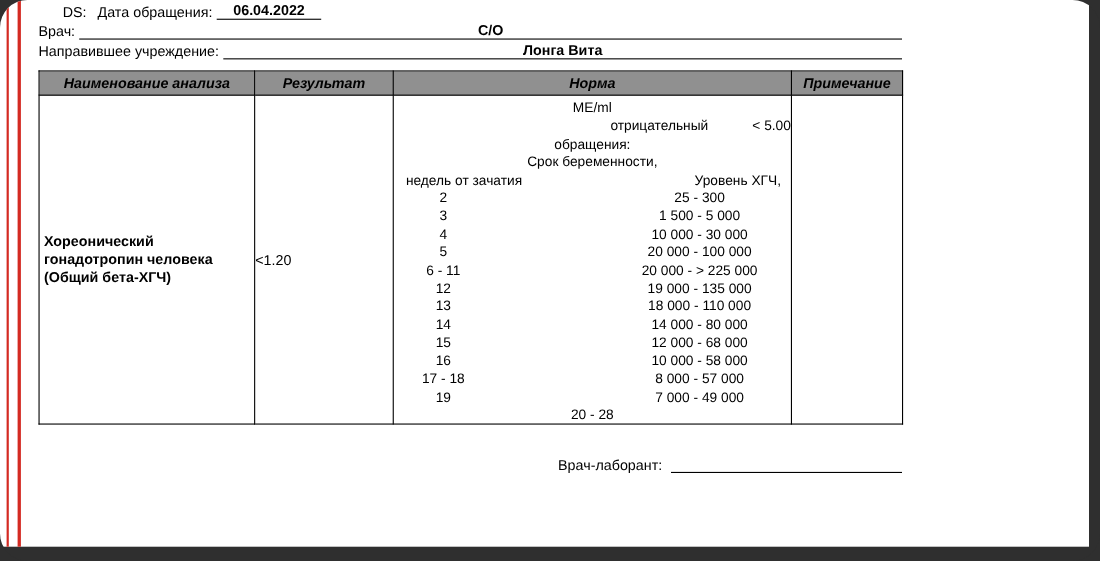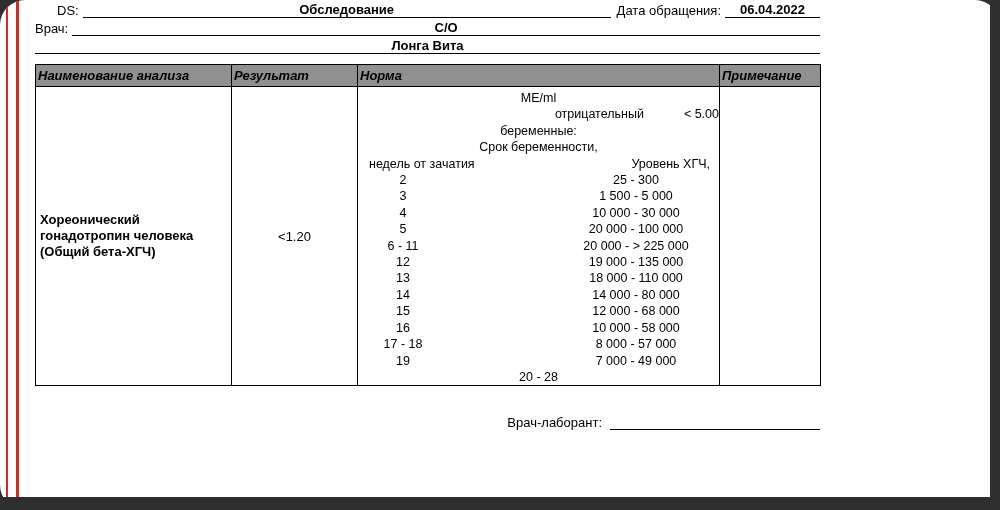--- a/index.html
+++ b/index.html
@@ -20,27 +20,27 @@
   .u-line { flex:1; border-bottom:1px solid #000; text-align:center; font-weight:bold; white-space:nowrap; line-height:15px; }
   .ds-indent { margin-left:22px; }
   .date-lbl { padding:0 4px 0 6px;text-align:right; }
   .date-line { flex:none; width:95px; border-bottom:1px solid #000; text-align:center; font-weight:bold; line-height:15px; }
   .inst-row { margin-bottom:10px; }
 
   table.results { width:785px; border-collapse:collapse; table-layout:fixed; margin-top:8px; }
   table.results th, table.results td { border:1px solid #000; }
   table.results th {
     background:#909090; font-weight:bold; font-style:italic;
-    font-size:13px; height:22px; text-align:left; padding:2px 2px;
+    font-size:13px; height:22px; text-align:center; padding:2px 2px;
   }
   col.c-name { width:196px; } col.c-res { width:126px; }
   col.c-norm { width:362px; } col.c-note { width:101px; }
 
   td.name-cell { vertical-align:middle; padding:2px 4px; font-weight:bold; font-size:13px; line-height:16px; }
-  td.res-cell  { vertical-align:middle; text-align:center; font-size:13px; }
+  td.res-cell  { vertical-align:middle; text-align:left; font-size:13px; }
   td.note-cell { vertical-align:top; }
   td.norm-cell { vertical-align:top; height:288px; padding:3px 0 0 0; font-size:12.5px; line-height:16.4px; }
 
   .n-center { text-align:center; }
   .n-neg { display:flex; justify-content:flex-end; gap:40px; }
   .n-colhead { display:flex; justify-content:space-between; padding:0 9px 0 11px; }
   .n-row { display:flex; }
   .n-week { width:90px; text-align:center; }
   .n-range { flex:1; text-align:center; padding-left:105px; }
 
@@ -53,31 +53,31 @@
 
 <div class="viewer">
   <div class="sheet">
     <div class="red-line outer"></div>
     <div class="red-line inner"></div>
 
     <div class="content">
 
       <div class="field-row">
         <span class="lbl ds-indent">DS:</span>
-        <span class="u-line"><span>Обследование</span></span>
         <span class="lbl date-lbl">Дата обращения:</span>
         <span class="date-line"><span>06.04.2022</span></span>
       </div>
 
       <div class="field-row">
         <span class="lbl">Врач:</span>
         <span class="u-line"><span>С/О</span></span>
       </div>
 
       <div class="field-row inst-row">
+        <span class="lbl">Направившее учреждение:</span>
         <span class="u-line"><span>Лонга Вита</span></span>
       </div>
 
       <table class="results">
         <colgroup>
             <col class="c-name">
             <col class="c-res">
             <col class="c-norm">
             <col class="c-note">
           </colgroup>
@@ -98,21 +98,21 @@
             </td>
             <td class="res-cell">
               <span>&lt;1.20</span>
             </td>
             <td class="norm-cell">
               <div class="n-center">ME/ml</div>
               <div class="n-neg">
                 <span>отрицательный</span>
                 <span>&lt; 5.00</span>
               </div>
-              <div class="n-center">беременные:</div>
+              <div class="n-center">обращения:</div>
               <div class="n-center">Срок беременности,</div>
               <div class="n-colhead">
                 <span>недель от зачатия</span>
                 <span>Уровень ХГЧ,</span>
               </div>
               <div class="n-row">
                 <span class="n-week">2</span>
                 <span class="n-range">25 - 300</span>
               </div>
               <div class="n-row">

